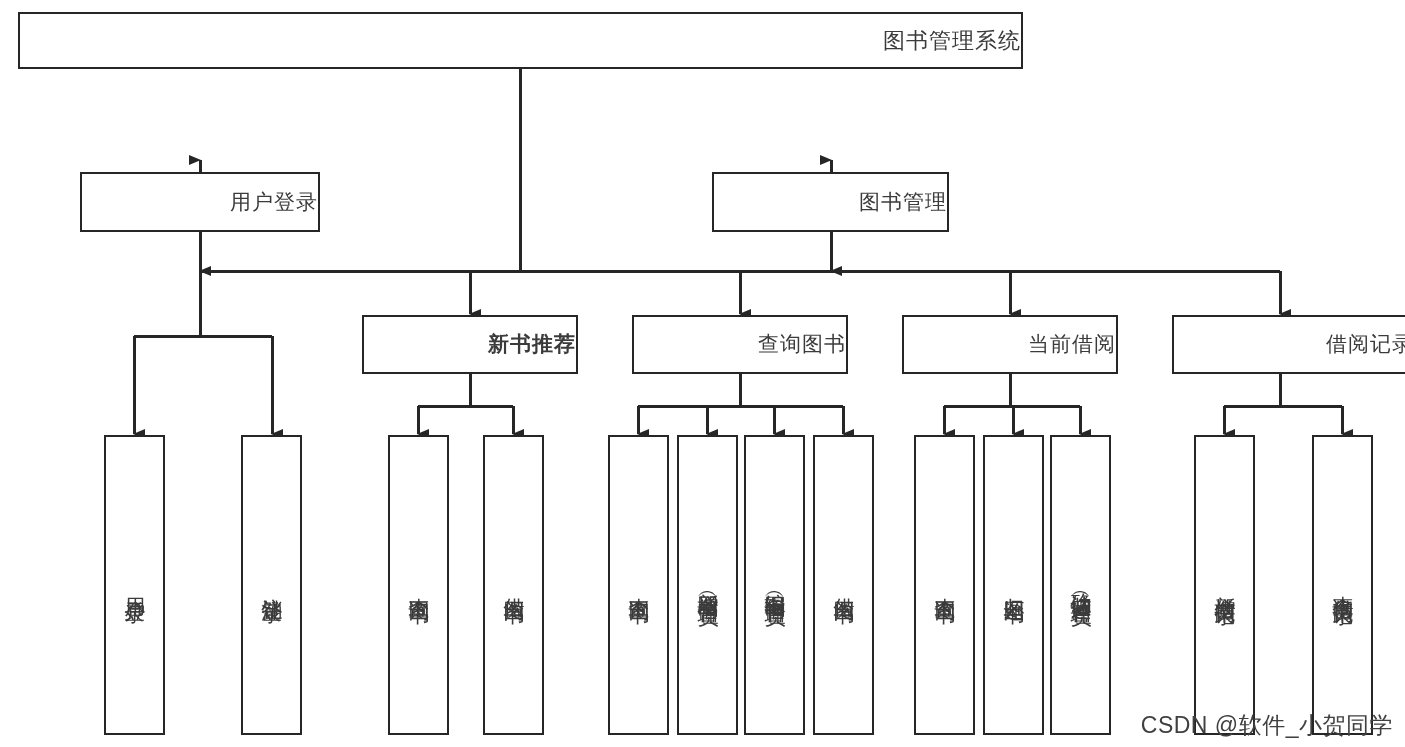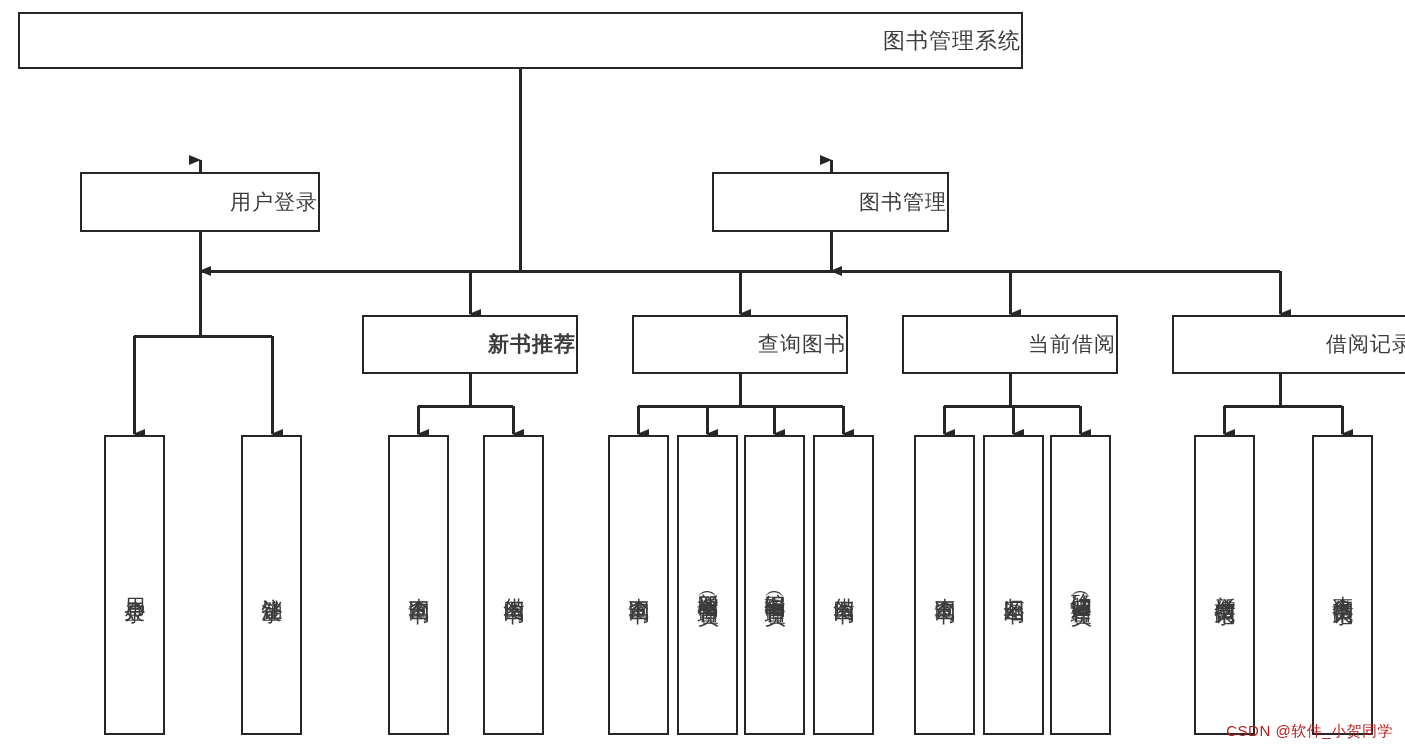--- a/index.html
+++ b/index.html
@@ -57,22 +57,22 @@
     line-height: 1.18;
     letter-spacing: 2px;
     white-space: nowrap;
     color: #3b3b3b;
     margin: 0 auto;
   }
   .watermark {
     position: absolute;
     right: 12px;
     bottom: 6px;
-    font-size: 15px;
-    color: #b91c1c;
+    font-size: 23px;
+    color: #404040;
     letter-spacing: 0.5px;
     z-index: 5;
     white-space: nowrap;
     font-family: "Liberation Sans", "DejaVu Sans", sans-serif;
   }
 </style>
 </head>
 <body>
 
 <div id="diagram-root">

